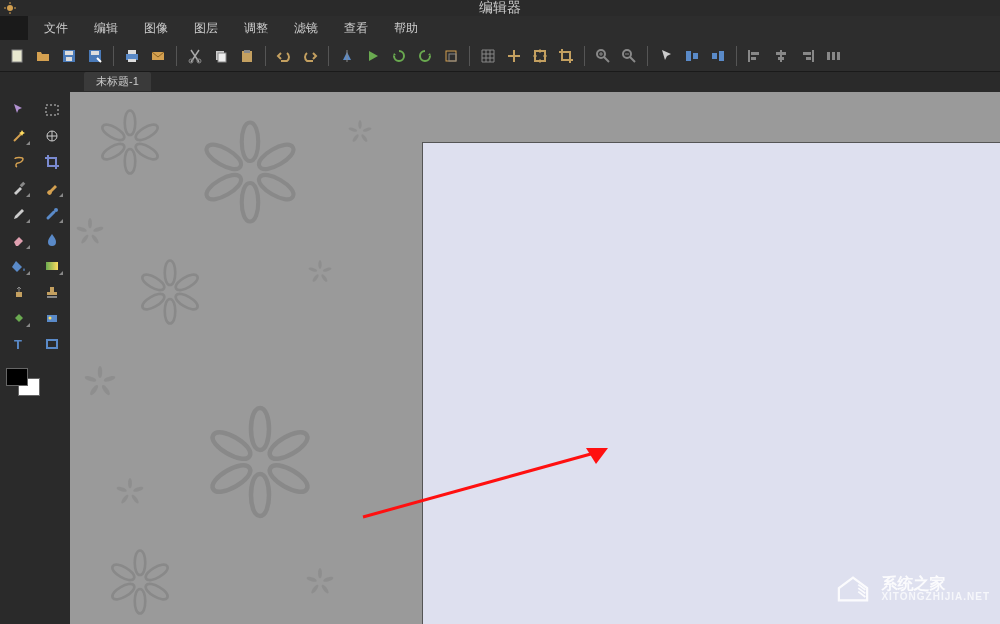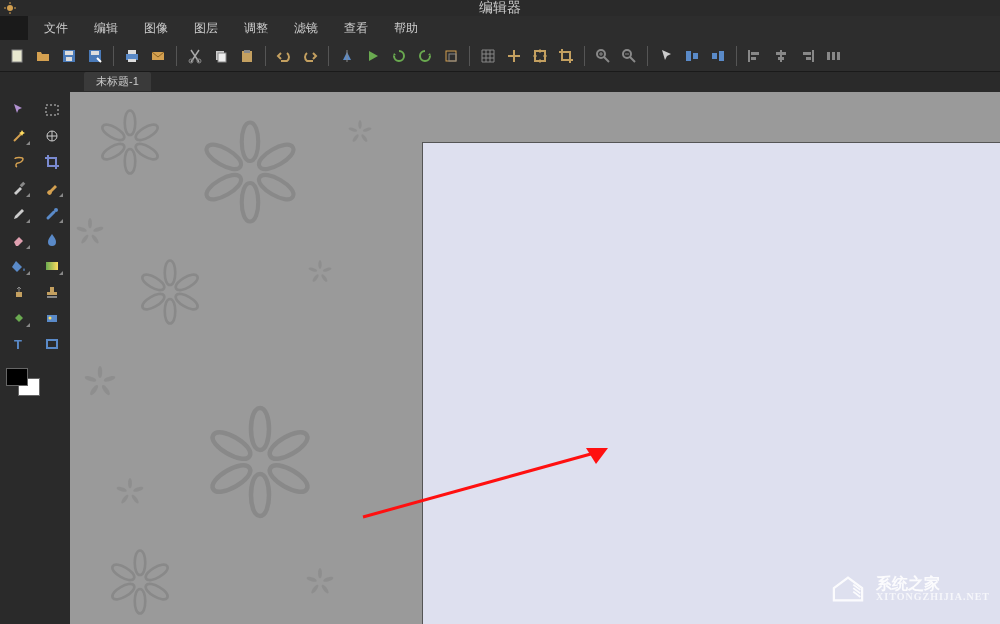--- a/index.html
+++ b/index.html
@@ -32,21 +32,21 @@
 .canvas-area { flex: 1; background: #9a9a9a; position: relative; overflow: hidden; }
 .flower-bg { position: absolute; inset: 0; opacity: 0.35; }
 .flower { position: absolute; transform: translate(-50%, -50%); }
 .flower path { fill: none; stroke: #6a6a6a; stroke-width: 1.5; }
 .flower.m path { stroke-width: 1; fill: #7a7a7a; stroke: none; }
 
 .canvas-doc { position: absolute; left: 352px; top: 50px; width: 800px; height: 600px; background: #dee0ef; border: 1px solid #555; }
 
 .red-arrow { position: absolute; left: 288px; top: 350px; pointer-events: none; }
 
-.watermark { position: absolute; right: 10px; bottom: 20px; color: #fff; font-size: 16px; font-weight: bold; display: flex; align-items: center; gap: 10px; opacity: 0.9; font-family: Liberation Serif, serif; }
+.watermark { position: absolute; right: 10px; bottom: 20px; color: #fff; font-size: 16px; font-weight: bold; display: flex; align-items: center; gap: 10px; opacity: 0.9; }
 .watermark .wm-icon { width: 36px; height: 30px; }
 .watermark .wm-txt { display: flex; flex-direction: column; line-height: 1; }
 .watermark .wm-sub { font-size: 10px; letter-spacing: 1px; opacity: 0.8; }
 
 svg { display: block; }
 </style>
 </head>
 <body>
 
 <div class="titlebar">

